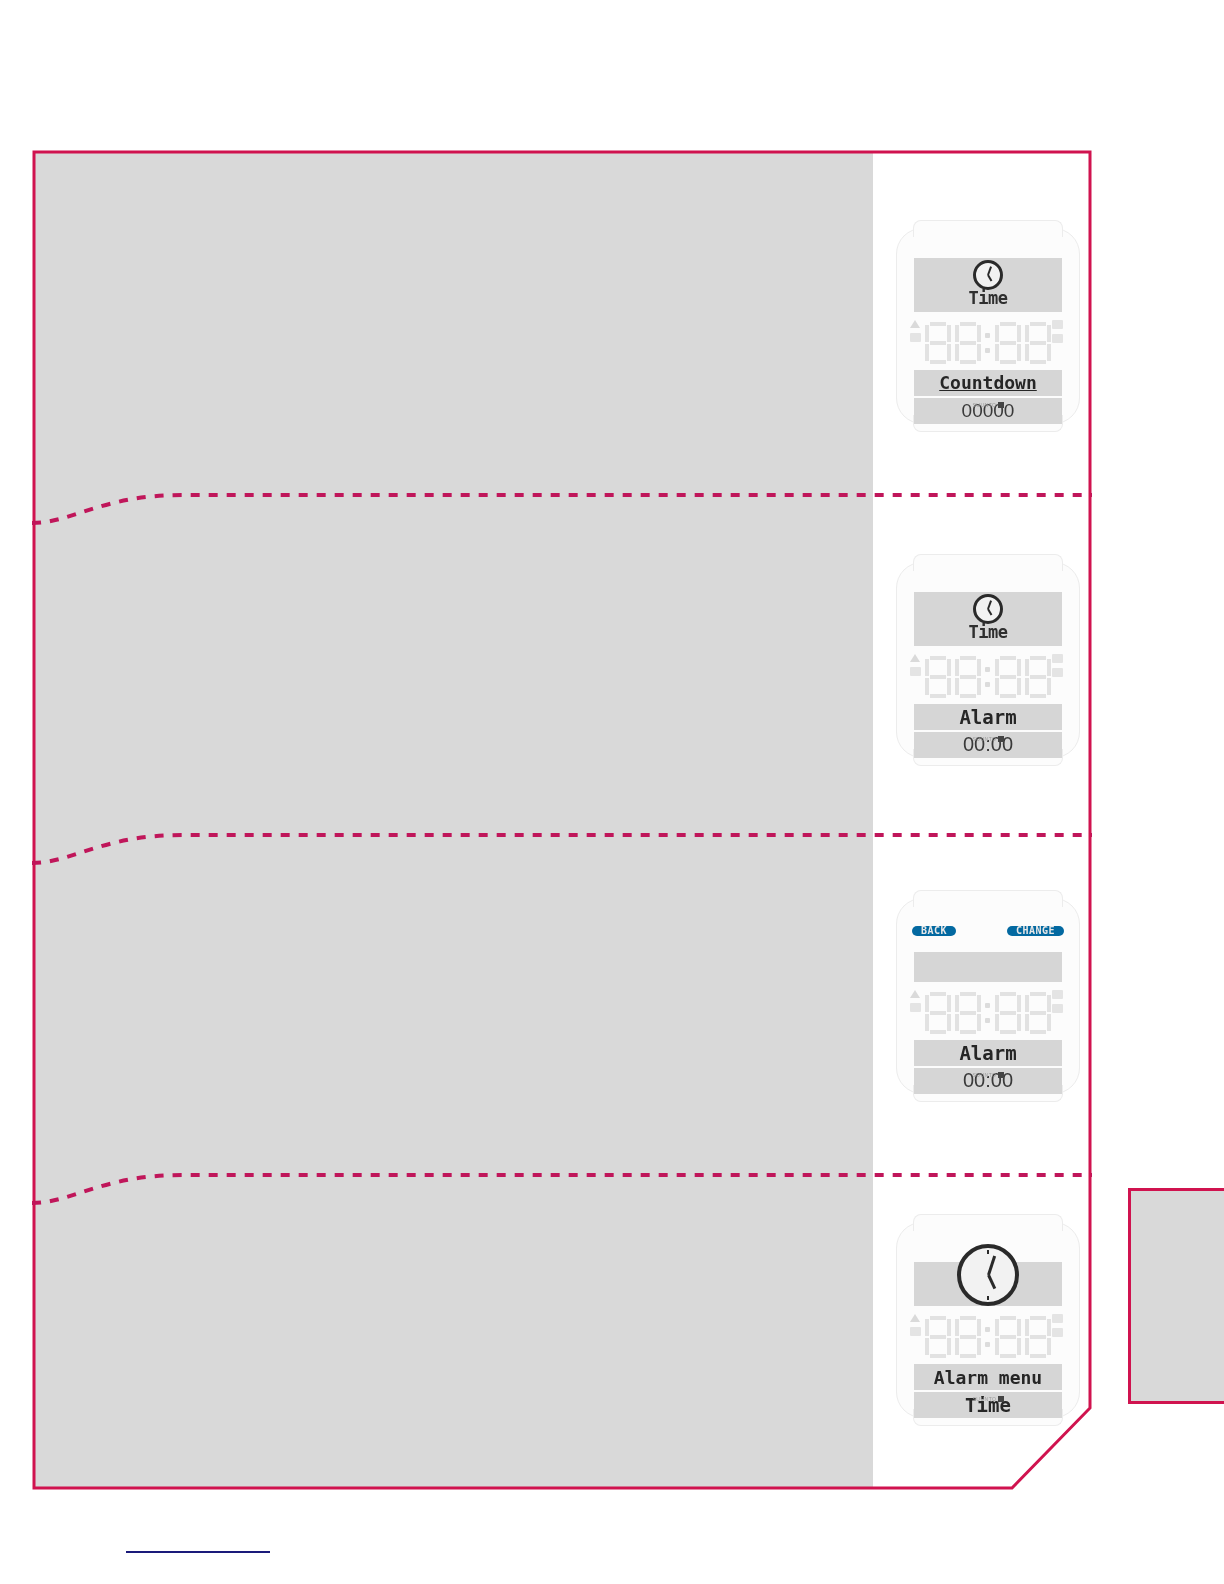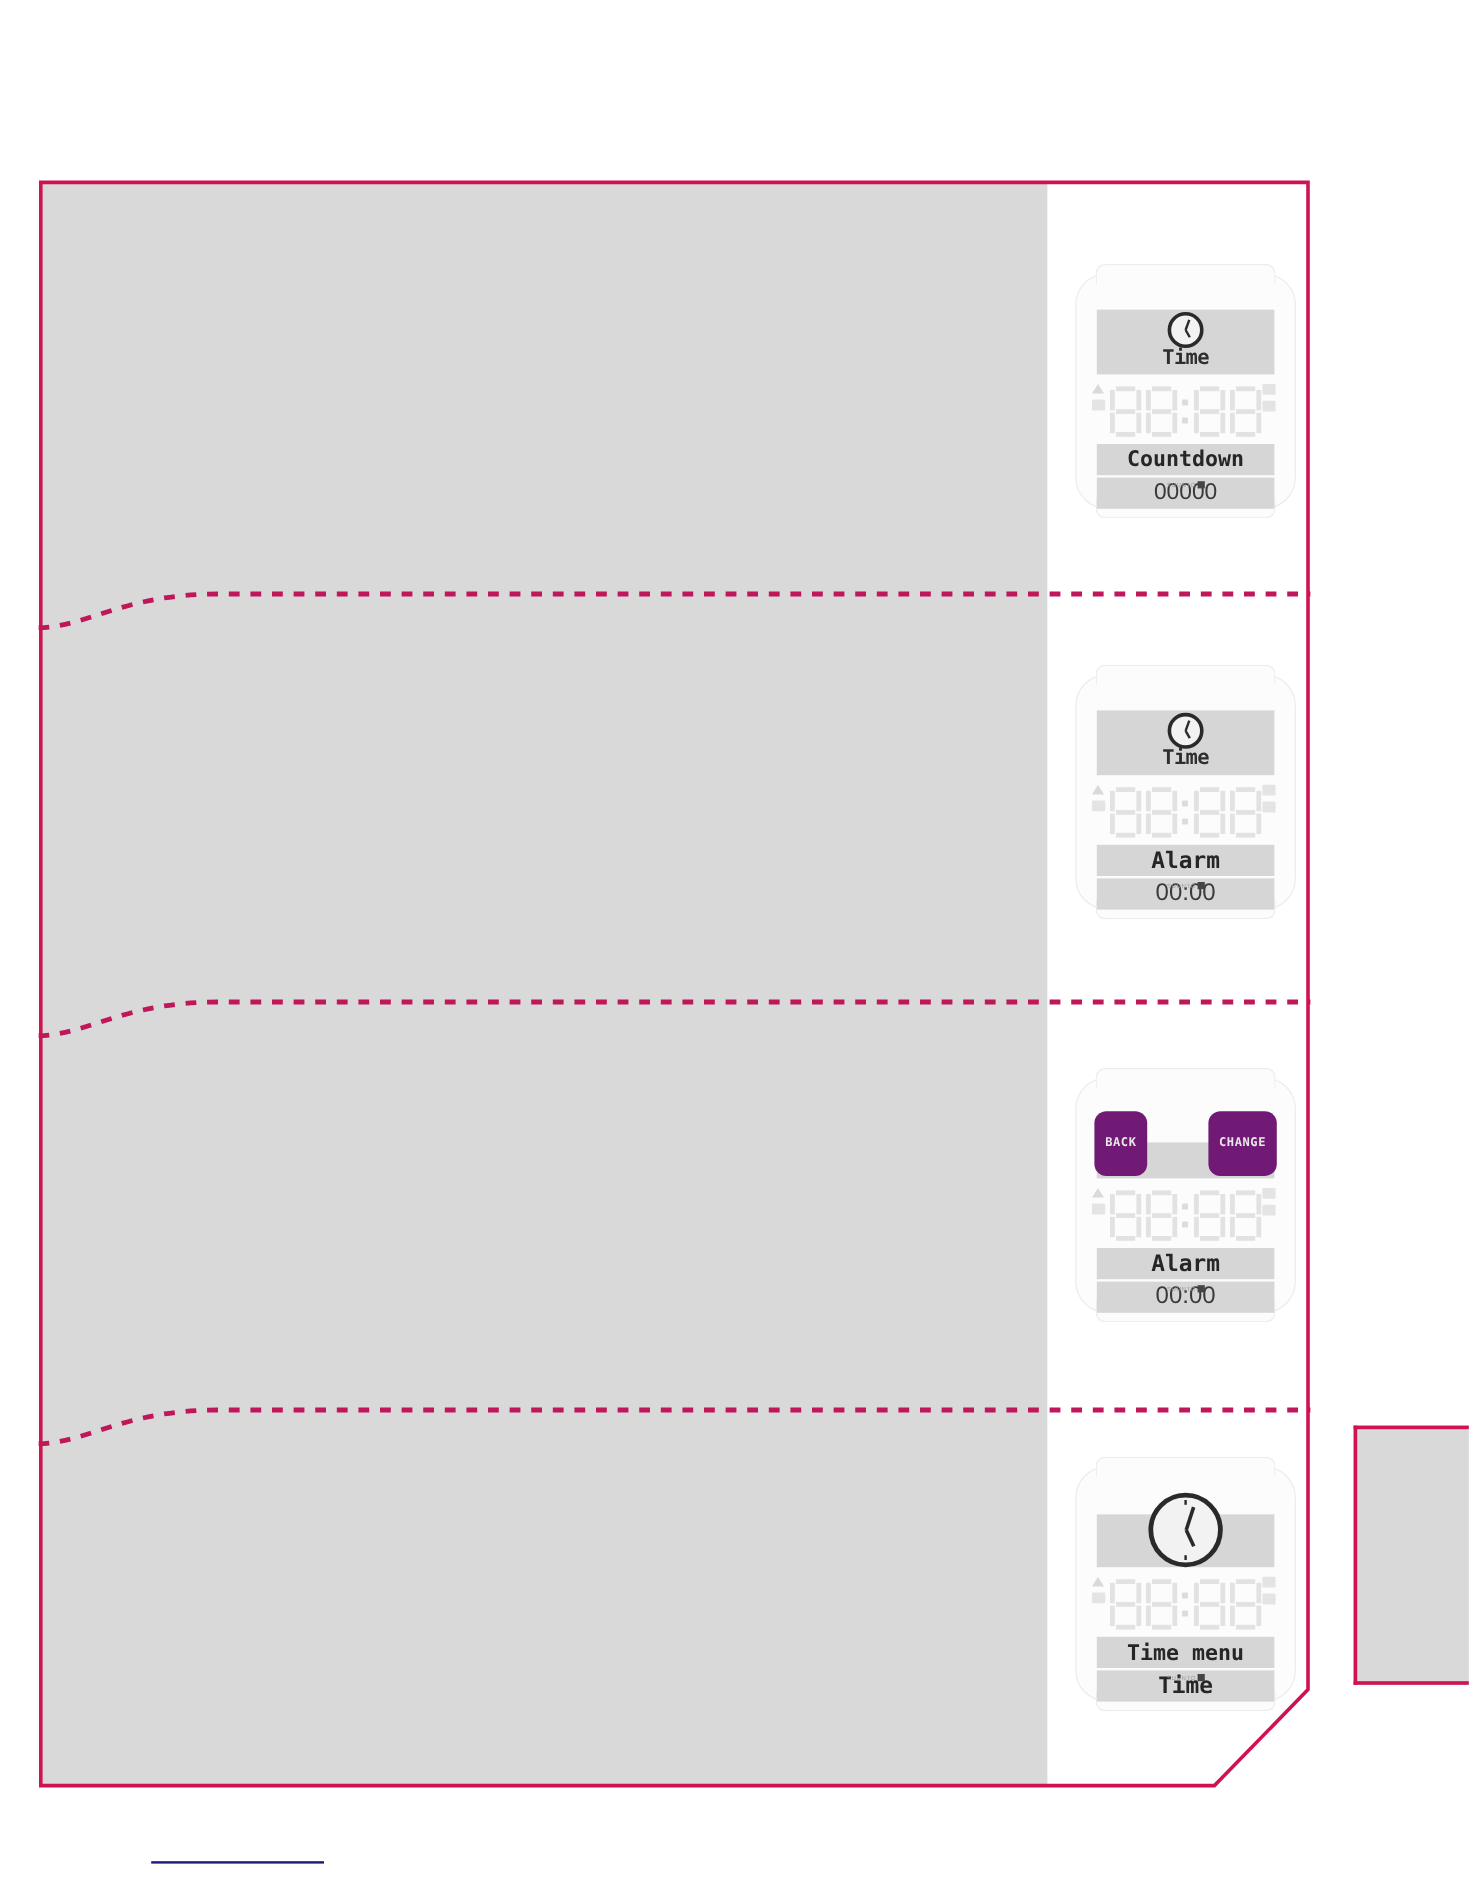--- a/index.html
+++ b/index.html
@@ -178,28 +178,28 @@
   
   .softkeys {
     position: absolute;
     left: 4px; right: 4px;
     top: 14px;
     display: flex;
     justify-content: space-between;
     align-items: center;
   }
   .softkey {
-    background: #701a75;
+    background: #0369a1;
     color: #e8e8e8;
     border-radius: 10px;
     font-family: "DejaVu Sans Mono", monospace;
     font-weight: bold;
     font-size: 10px;
     letter-spacing: 0.5px;
-    padding: 22px 9px;
+    padding: 0 9px;
     line-height: 1;
     white-space: nowrap;
   }
 
   
   .digit-row {
     position: absolute;
     left: 0; right: 0;
     top: 76px;
     height: 50px;
@@ -421,21 +421,21 @@
               <i class="seg b"></i>
               <i class="seg c"></i>
               <i class="seg d"></i>
               <i class="seg e"></i>
               <i class="seg f"></i>
               <i class="seg g"></i>
             </div>
         </div>
 
         <div class="lcd-band band-lower"></div>
-        <div class="lower-label" style="top:130px;font-size:18px;">Countdown</div>
+        <div class="lower-label" style="top:130px;font-size:18px;text-decoration:underline;">Countdown</div>
 
         <div class="lcd-band band-value"></div>
         <div class="value-label" style="top:158px;font-size:19px;">00000</div>
 
         <div class="brandmark">SUUNTO<b></b></div>
       </div>
     </div>
   </div>
 
   <div class="watch-wrap" style="left:856px;top:412px;">
@@ -649,21 +649,21 @@
               <i class="seg b"></i>
               <i class="seg c"></i>
               <i class="seg d"></i>
               <i class="seg e"></i>
               <i class="seg f"></i>
               <i class="seg g"></i>
             </div>
         </div>
 
         <div class="lcd-band band-lower"></div>
-        <div class="lower-label" style="top:131px;font-size:18px;">Time menu</div>
+        <div class="lower-label" style="top:131px;font-size:18px;">Alarm menu</div>
 
         <div class="lcd-band band-value"></div>
         <div class="lower-label" style="top:158px;font-size:19px;">Time</div>
 
         <div class="brandmark">SUUNTO<b></b></div>
       </div>
     </div>
   </div>
 
 </div>

